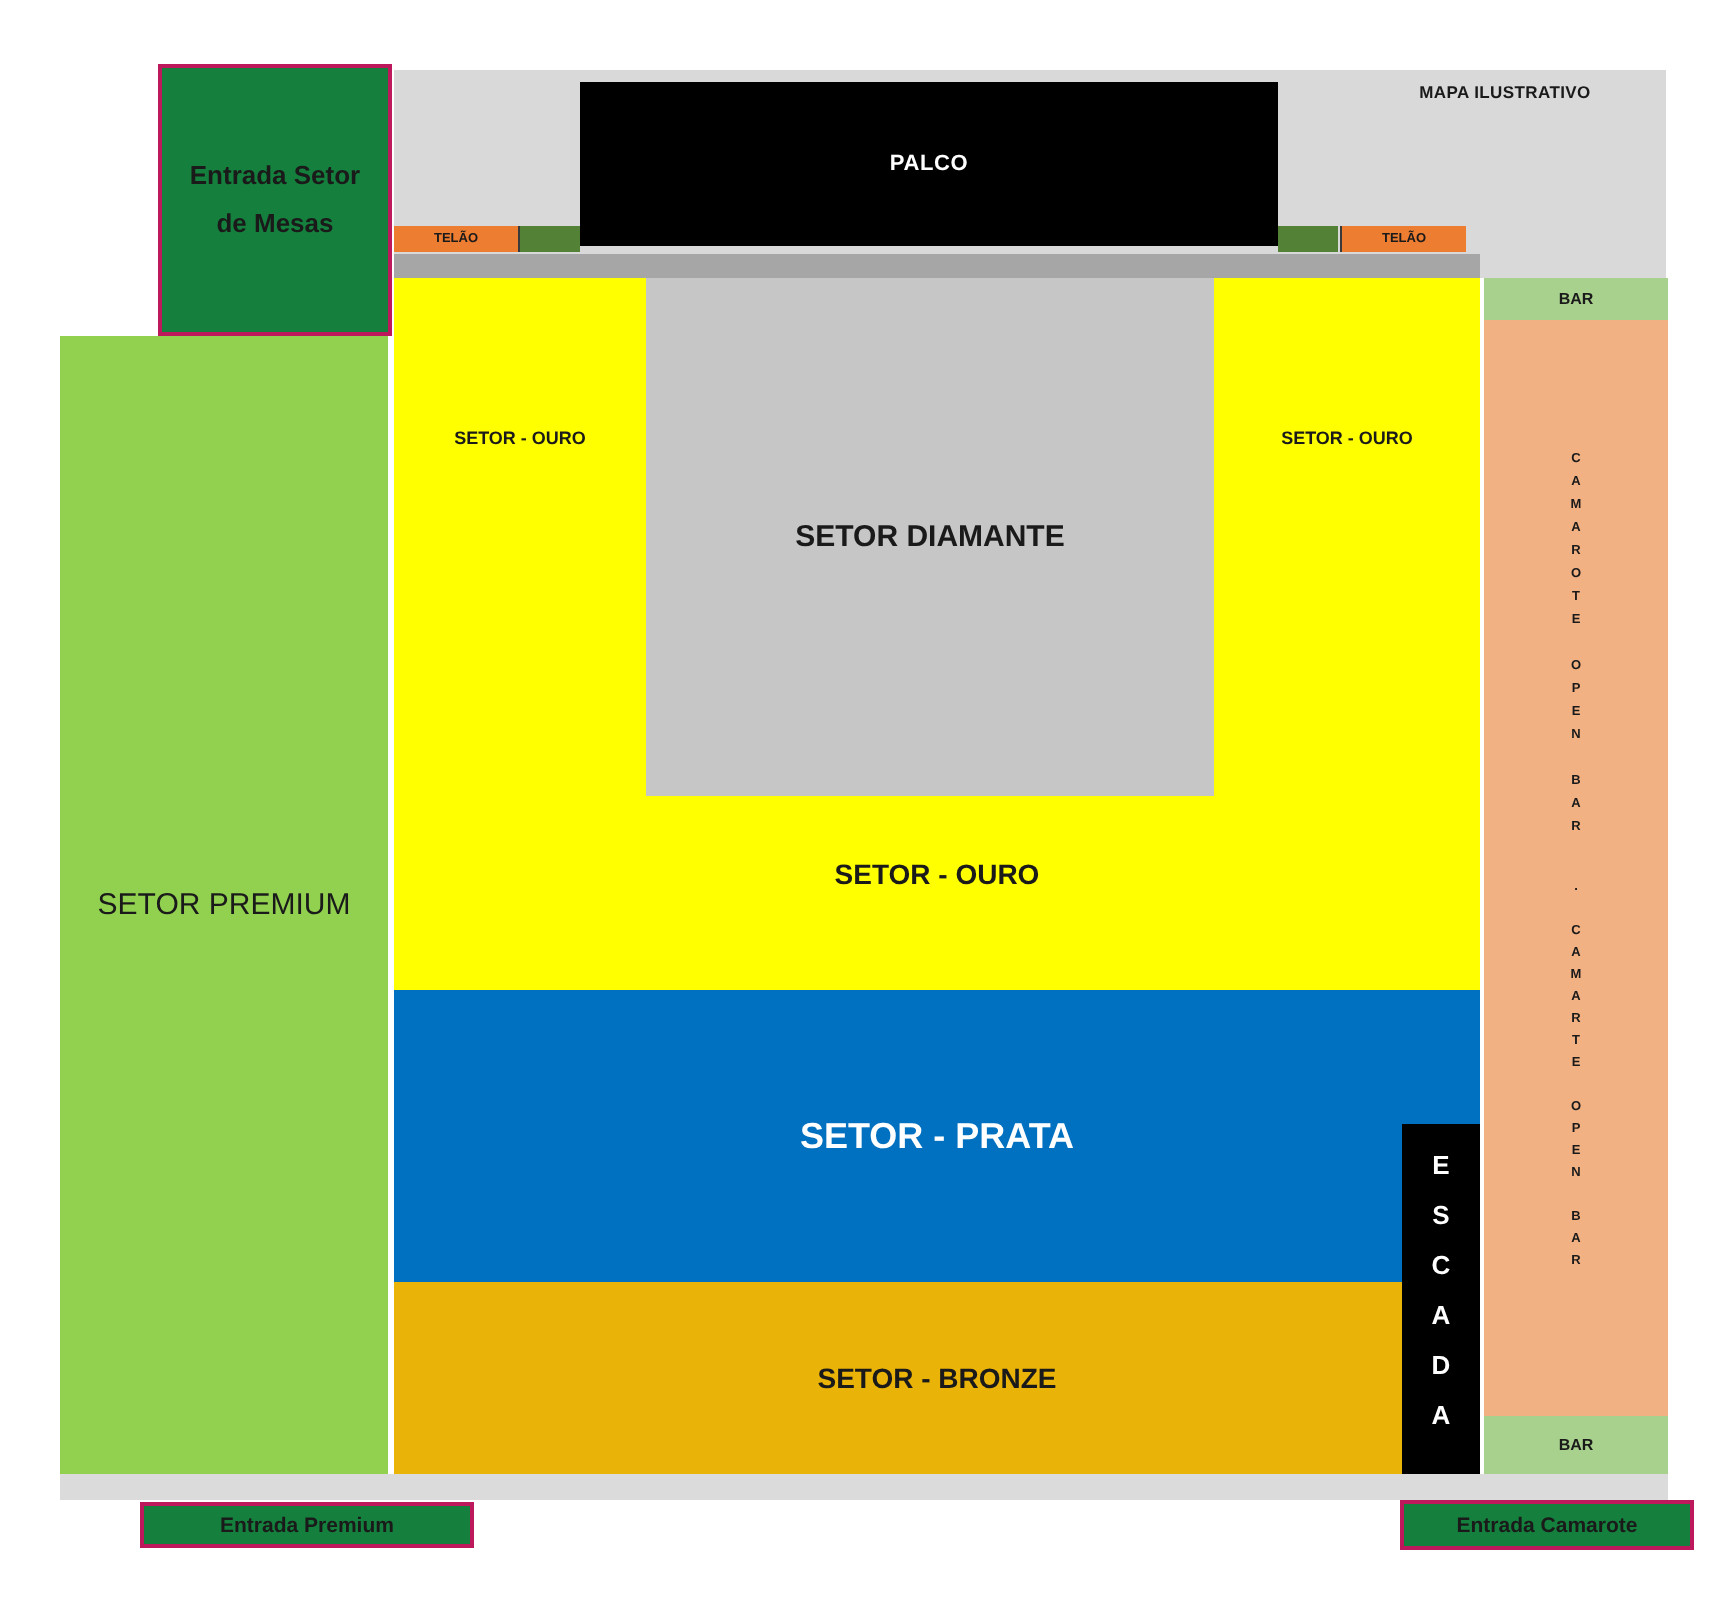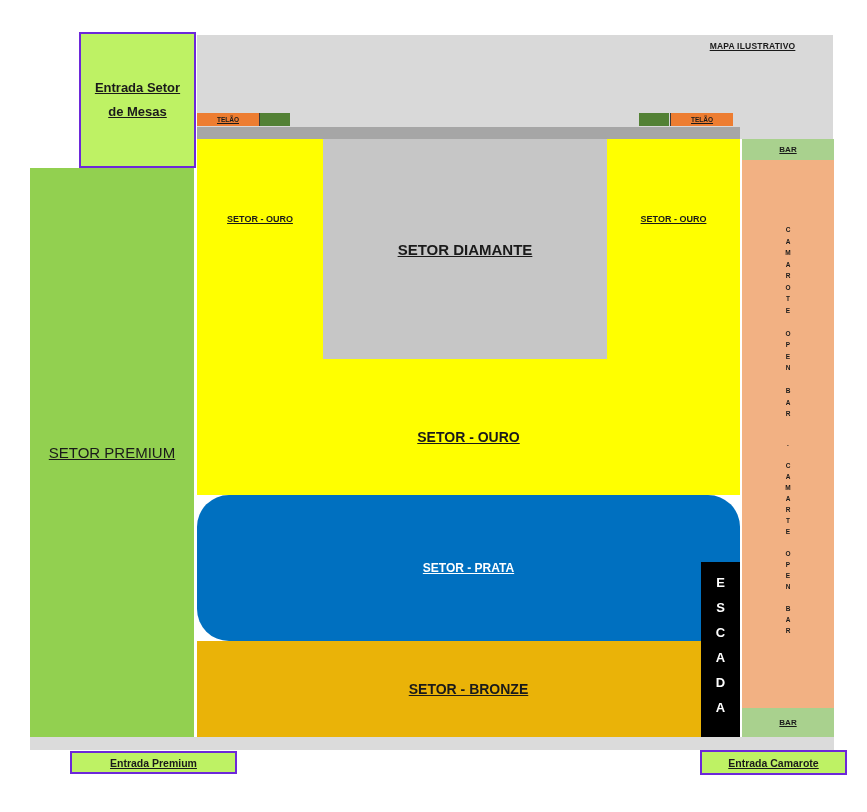--- a/index.html
+++ b/index.html
@@ -4,51 +4,51 @@
 <style>
   * { margin: 0; padding: 0; box-sizing: border-box; }
   body { background: #ffffff; font-family: "Liberation Sans", sans-serif; }
   .canvas {
     position: relative;
     width: 867px; height: 812px;
     background: #ffffff;
     overflow: hidden;
   }
   .abs { position: absolute; }
-  .center { display: flex; align-items: center; justify-content: center; text-align: right; text-decoration: underline; }
+  .center { display: flex; align-items: center; justify-content: center; text-align: right; }
 
   
   .top-band   { left: 197px; top: 35px;  width: 636px; height: 104px; background: #D9D9D9; }
   .mapa-note  { left: 680px; top: 40px;  width: 145px; height: 12px;  font-size: 8.5px; font-weight: bold; color: #1a1a1a; letter-spacing: .2px; }
   .stage      { left: 290px; top: 41px;  width: 349px; height: 82px;  background: #000000; color: #ffffff; font-size: 11px; font-weight: bold; letter-spacing: .3px; }
   .screen-row { top: 113px; height: 13px; font-size: 6.5px; font-weight: bold; color: #1a1a1a; }
   .screen-l   { left: 197px; width: 63px; background: #ED7D31; border-right: 1px solid #3a3a3a; }
   .greenstrip-l { left: 260px; top: 113px; width: 30px; height: 13px; background: #538135; }
   .greenstrip-r { left: 639px; top: 113px; width: 30px; height: 13px; background: #538135; }
   .screen-r   { left: 670px; width: 63px; background: #ED7D31; border-left: 1px solid #3a3a3a; }
   .stage-front{ left: 197px; top: 127px; width: 543px; height: 12px; background: #A6A6A6; }
 
   
-  .entr-box   { background: #bef264; border: 2px solid #6d28d9; color: #1a1a1a; font-weight: bold; }
+  .entr-box   { background: #15803d; border: 2px solid #be185d; color: #1a1a1a; font-weight: bold; }
   .entr-mesas { left: 79px;  top: 32px;  width: 117px; height: 136px; font-size: 13px; line-height: 1.85; flex-direction: column; }
   .entr-mesas .line { display: block; }
   .entr-premium  { left: 30px;  top: 751px; width: 167px; height: 23px; font-size: 10.5px; margin-left: 40px; }
   .entr-camarote { left: 700px; top: 750px; width: 147px; height: 25px; font-size: 10.5px; }
 
   
   .premium { left: 30px; top: 168px; width: 164px; height: 569px; background: #92D050; color: #1a1a1a; font-size: 15px; font-weight: normal; }
 
   
   .ouro      { left: 197px; top: 139px; width: 543px; height: 356px; background: #FFFF00; }
-  .diamante  { left: 323px; top: 139px; width: 284px; height: 220px; background: #C6C6C6; color: #1a1a1a; font-size: 15px; font-weight: bold; }
+  .diamante  { left: 323px; top: 139px; width: 284px; height: 259px; background: #C6C6C6; color: #1a1a1a; font-size: 15px; font-weight: bold; }
   .ouro-arm-label { top: 212px; height: 14px; font-size: 9px; font-weight: bold; color: #1a1a1a; }
   .ouro-arm-l { left: 197px; width: 126px; }
   .ouro-arm-r { left: 607px; width: 133px; }
   .ouro-main-label { left: 197px; top: 428px; width: 543px; height: 18px; font-size: 14px; font-weight: bold; color: #1a1a1a; }
-  .prata   { left: 197px; top: 495px; width: 543px; height: 146px; background: #0070C0; color: #ffffff; font-size: 12px; font-weight: bold; border-radius: 32px; }
+  .prata   { left: 197px; top: 495px; width: 543px; height: 146px; background: #0070C0; color: #ffffff; font-size: 18px; font-weight: bold; }
   .bronze  { left: 197px; top: 641px; width: 543px; height: 96px;  background: #eab308; color: #1a1a1a; font-size: 14px; font-weight: bold; }
 
   
   .escada { left: 701px; top: 562px; width: 39px; height: 175px; background: #000000; }
   .escada .vtext { color: #ffffff; font-size: 13px; font-weight: bold; letter-spacing: 10px; }
 
   
   .bar-top    { left: 742px; top: 139px; width: 92px; height: 21px; background: #A9D18E; font-size: 8px; font-weight: bold; color: #1a1a1a; }
   .camarote   { left: 742px; top: 160px; width: 92px; height: 548px; background: #F2B183; }
   .bar-bottom { left: 742px; top: 708px; width: 92px; height: 29px; background: #A9D18E; font-size: 8px; font-weight: bold; color: #1a1a1a; }
@@ -60,20 +60,23 @@
   
   .bottom-strip { left: 30px; top: 737px; width: 804px; height: 13px; background: #DBDBDB; }
 </style>
 </head>
 <body>
 
 <div class="canvas">
 
   <div class="abs top-band"></div>
   <div class="abs center mapa-note">MAPA ILUSTRATIVO</div>
+  <div class="abs center stage">
+    <span>PALCO</span>
+  </div>
   <div class="abs center screen-row screen-l">
     <span>TELÃO</span>
   </div>
   <div class="abs greenstrip-l"></div>
   <div class="abs greenstrip-r"></div>
   <div class="abs center screen-row screen-r">
     <span>TELÃO</span>
   </div>
   <div class="abs stage-front"></div>
 

